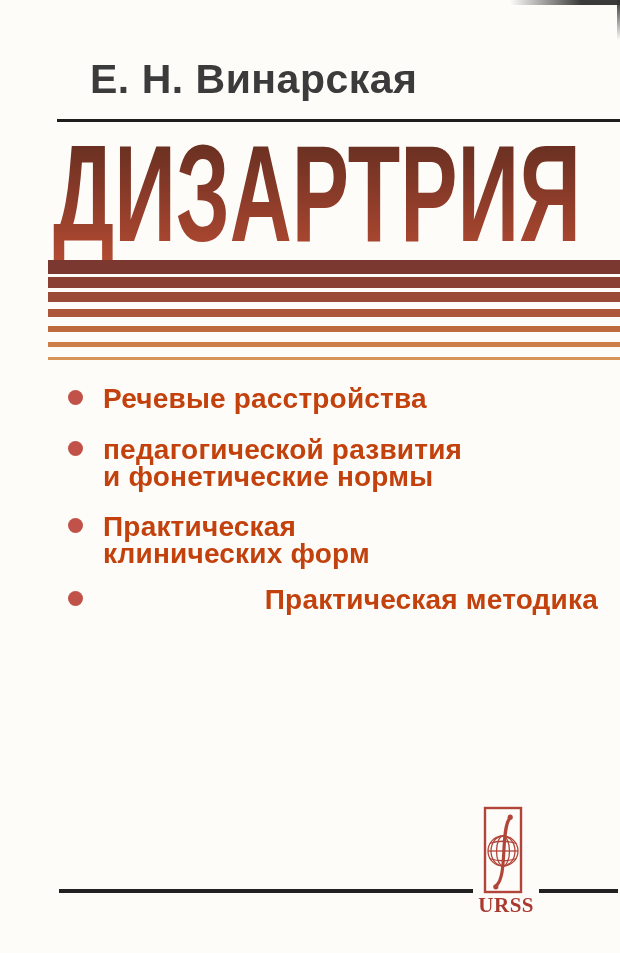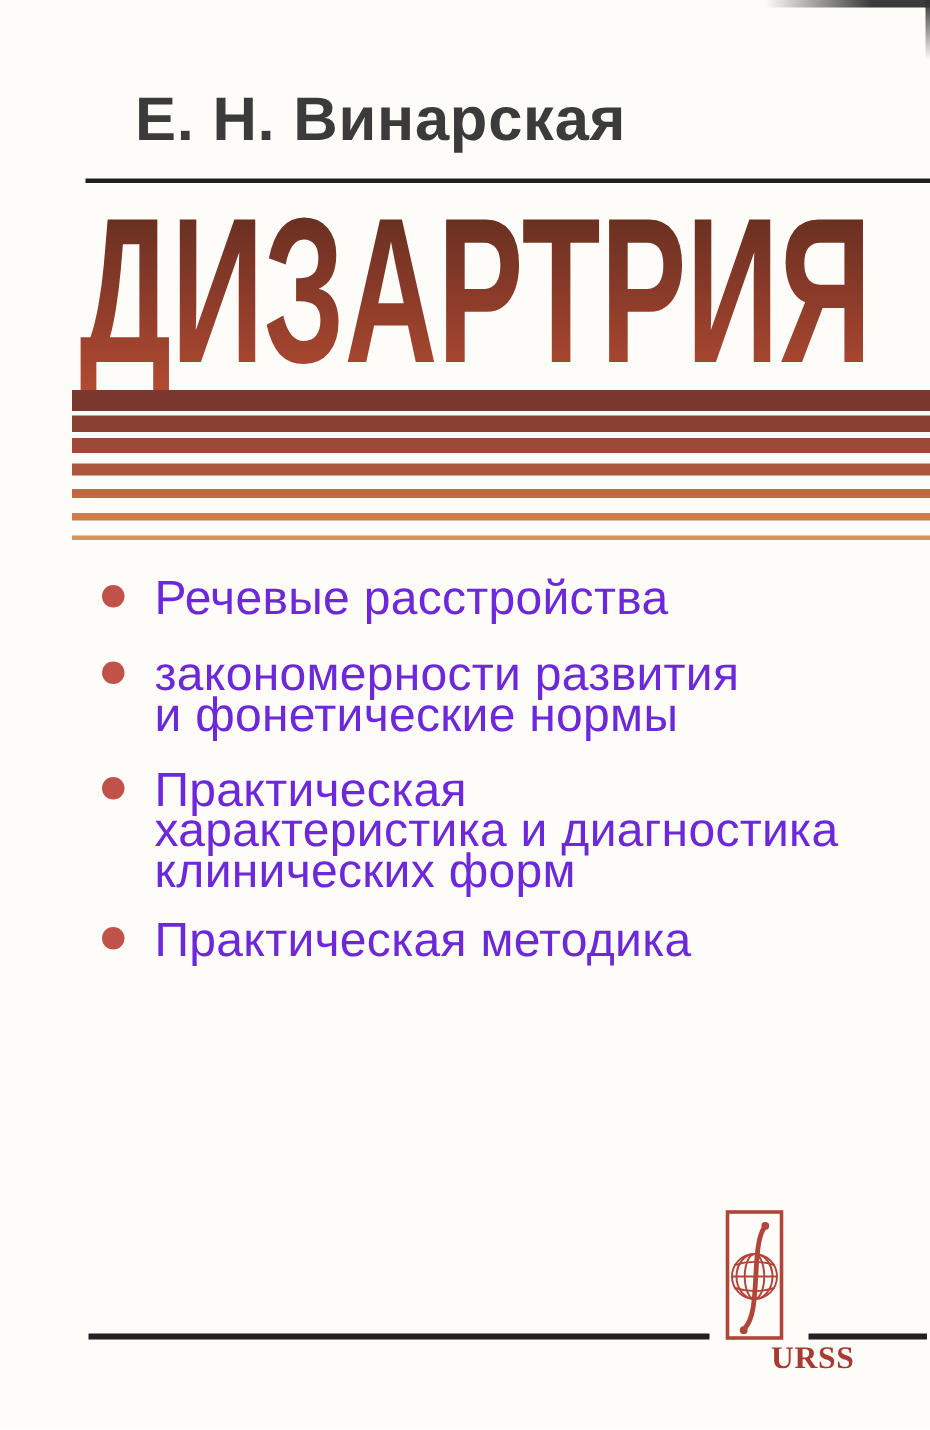--- a/index.html
+++ b/index.html
@@ -41,45 +41,45 @@
   .s3 { top: 32px; height: 10px; background: #9b4a37; }
   .s4 { top: 49px; height: 8px;  background: #ac573b; }
   .s5 { top: 66px; height: 6px;  background: #bf693f; }
   .s6 { top: 82px; height: 5px;  background: #cd7d48; }
   .s7 { top: 97px; height: 3px;  background: #d79457; }
 
   .bullets { position: absolute; left: 68px; top: 385px; width: 530px; }
   .b-item { position: relative; padding-left: 35px; }
   .b-item + .b-item { margin-top: 24px; }
   .b-item:nth-child(3) { margin-top: 23px; }
-  .b-item:nth-child(4) { margin-top: 19px; }
+  .b-item:nth-child(4) { margin-top: 19px; text-align: right; }
   .b-dot {
     position: absolute; left: 0; top: 5px;
     width: 15px; height: 15px; border-radius: 50%;
     background: #c1524a;
   }
   .b-line {
-    font-size: 32px; line-height: 27px; font-weight: normal;
-    color: #6d28d9; white-space: nowrap; letter-spacing: 0.2px;
+    font-size: 28px; line-height: 27px; font-weight: bold;
+    color: #c2410c; white-space: nowrap; letter-spacing: 0.2px;
   }
 
   .sep-line {
     position: absolute; top: 889px; height: 4px; background: #212121;
   }
   .sep-left  { left: 59px;  width: 414px; }
   .sep-right { left: 539px; width: 79px; }
 
   .logo-svg { position: absolute; left: 483px; top: 806px; overflow: visible; }
 
   .publisher-name {
     position: absolute; left: 474px; top: 893px; width: 60px;
-    text-align: left;
+    text-align: right;
     font-family: "Liberation Serif", "DejaVu Serif", serif;
     font-weight: bold; font-size: 21px; line-height: 24px;
-    color: #a83a30; letter-spacing: 0.5px; margin-left: 40px;
+    color: #a83a30; letter-spacing: 0.5px;
   }
 </style>
 </head>
 <body>
 
 <div class="cover">
 
   <div class="edge-top"></div>
   <div class="edge-right"></div>
 
@@ -108,27 +108,26 @@
     <div class="stripe s7"></div>
   </div>
 
   <div class="bullets">
     <div class="b-item">
       <span class="b-dot"></span>
       <div class="b-line">Речевые расстройства</div>
     </div>
     <div class="b-item">
       <span class="b-dot"></span>
-      <div class="b-line">закономерности развития</div>
+      <div class="b-line">педагогической развития</div>
       <div class="b-line">и фонетические нормы</div>
     </div>
     <div class="b-item">
       <span class="b-dot"></span>
       <div class="b-line">Практическая</div>
-      <div class="b-line">характеристика и диагностика</div>
       <div class="b-line">клинических форм</div>
     </div>
     <div class="b-item">
       <span class="b-dot"></span>
       <div class="b-line">Практическая методика</div>
     </div>
   </div>
 
   <div class="sep-line sep-left"></div>
   <div class="sep-line sep-right"></div>

